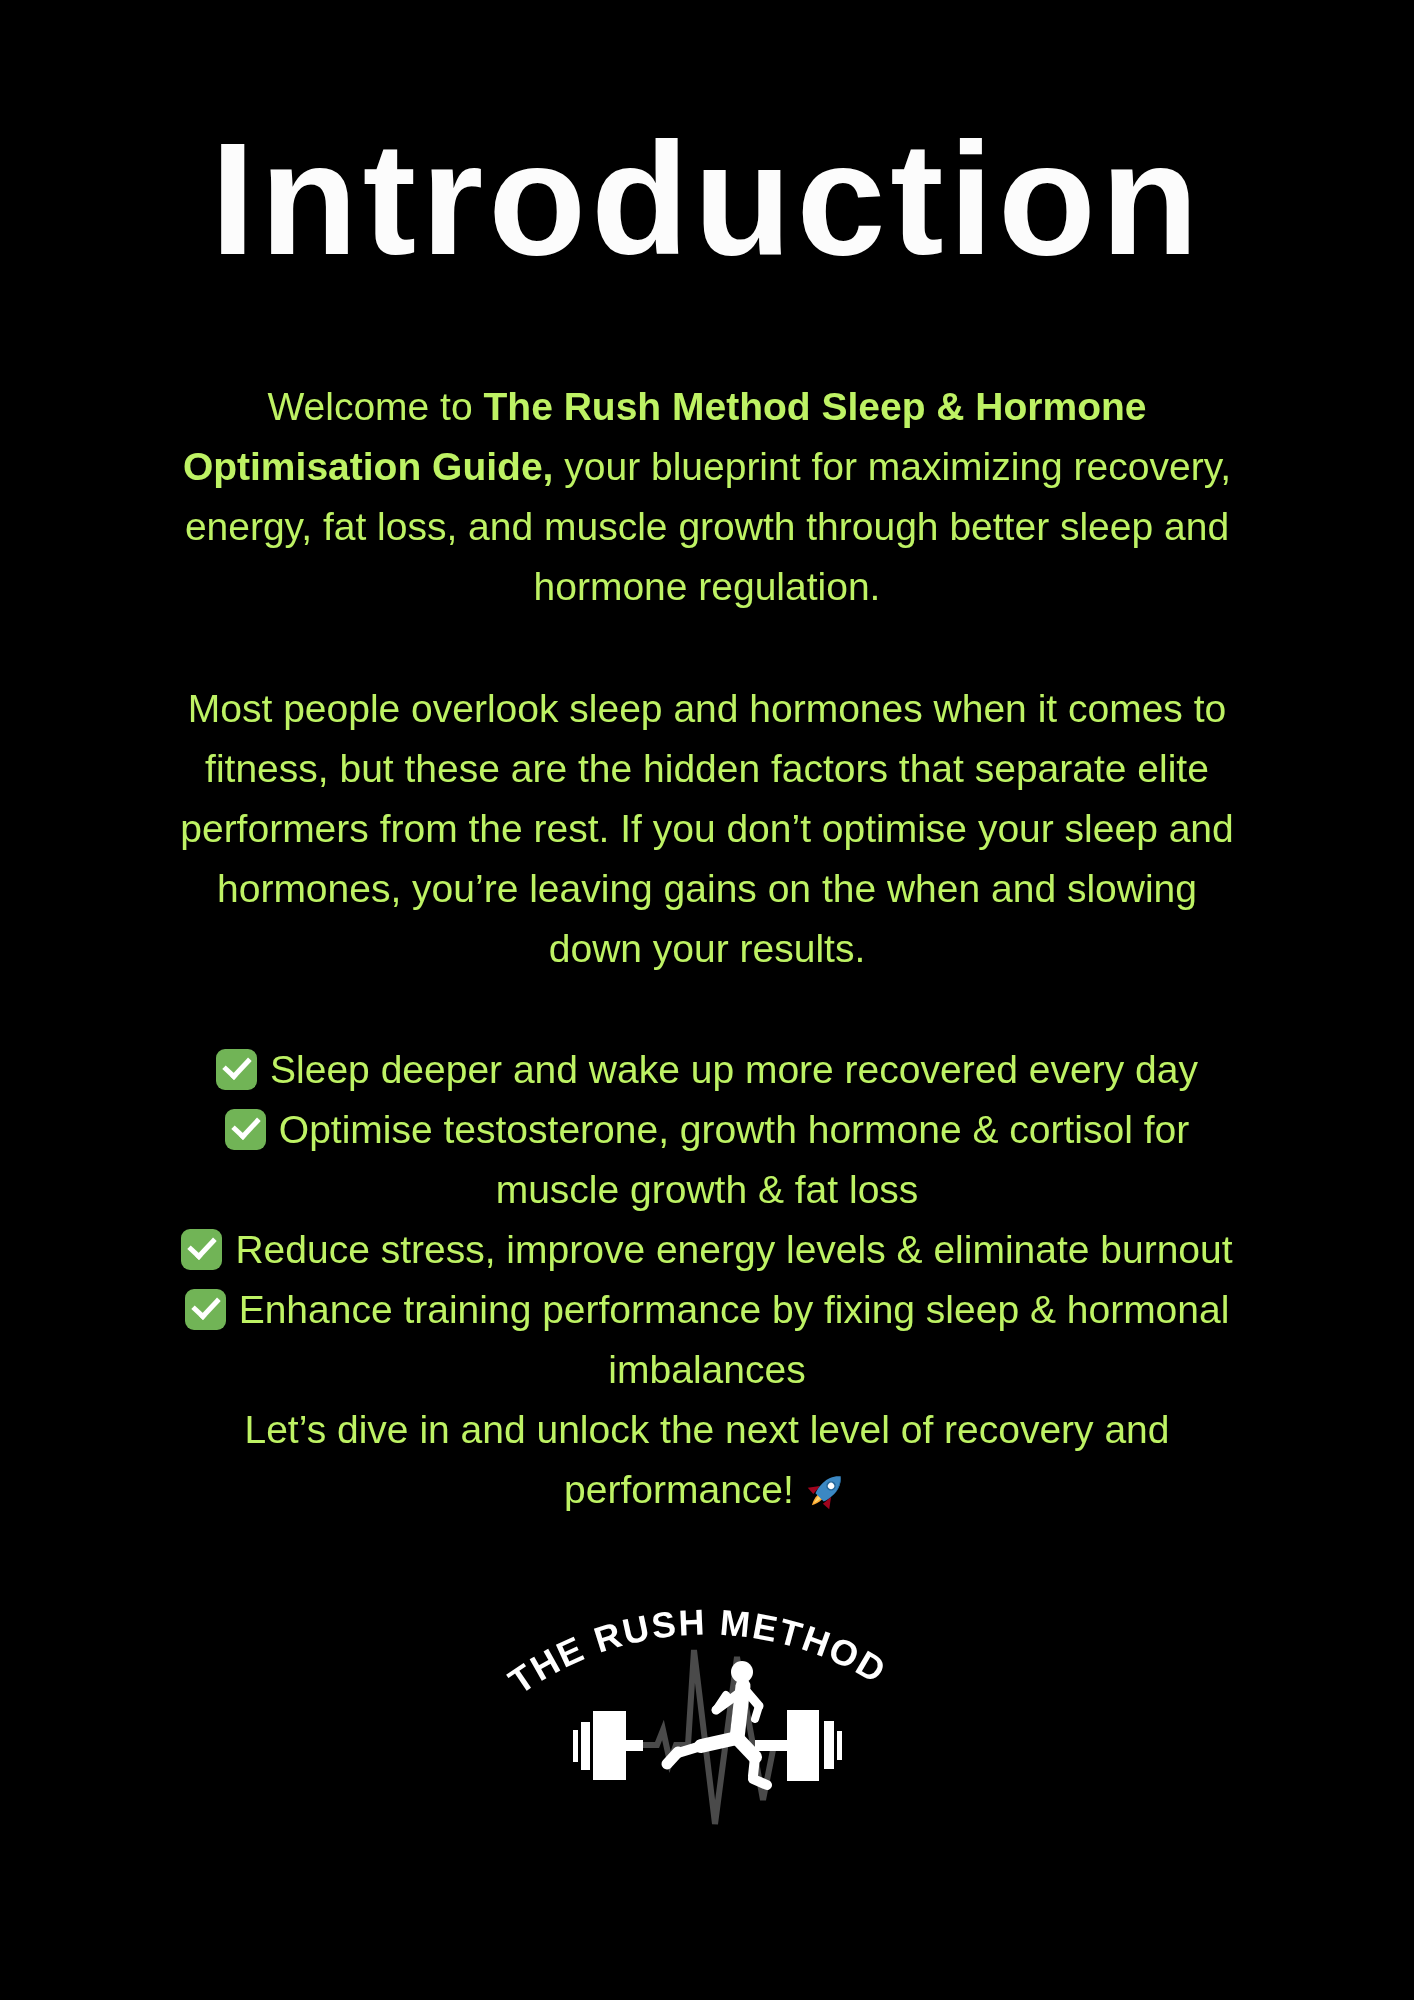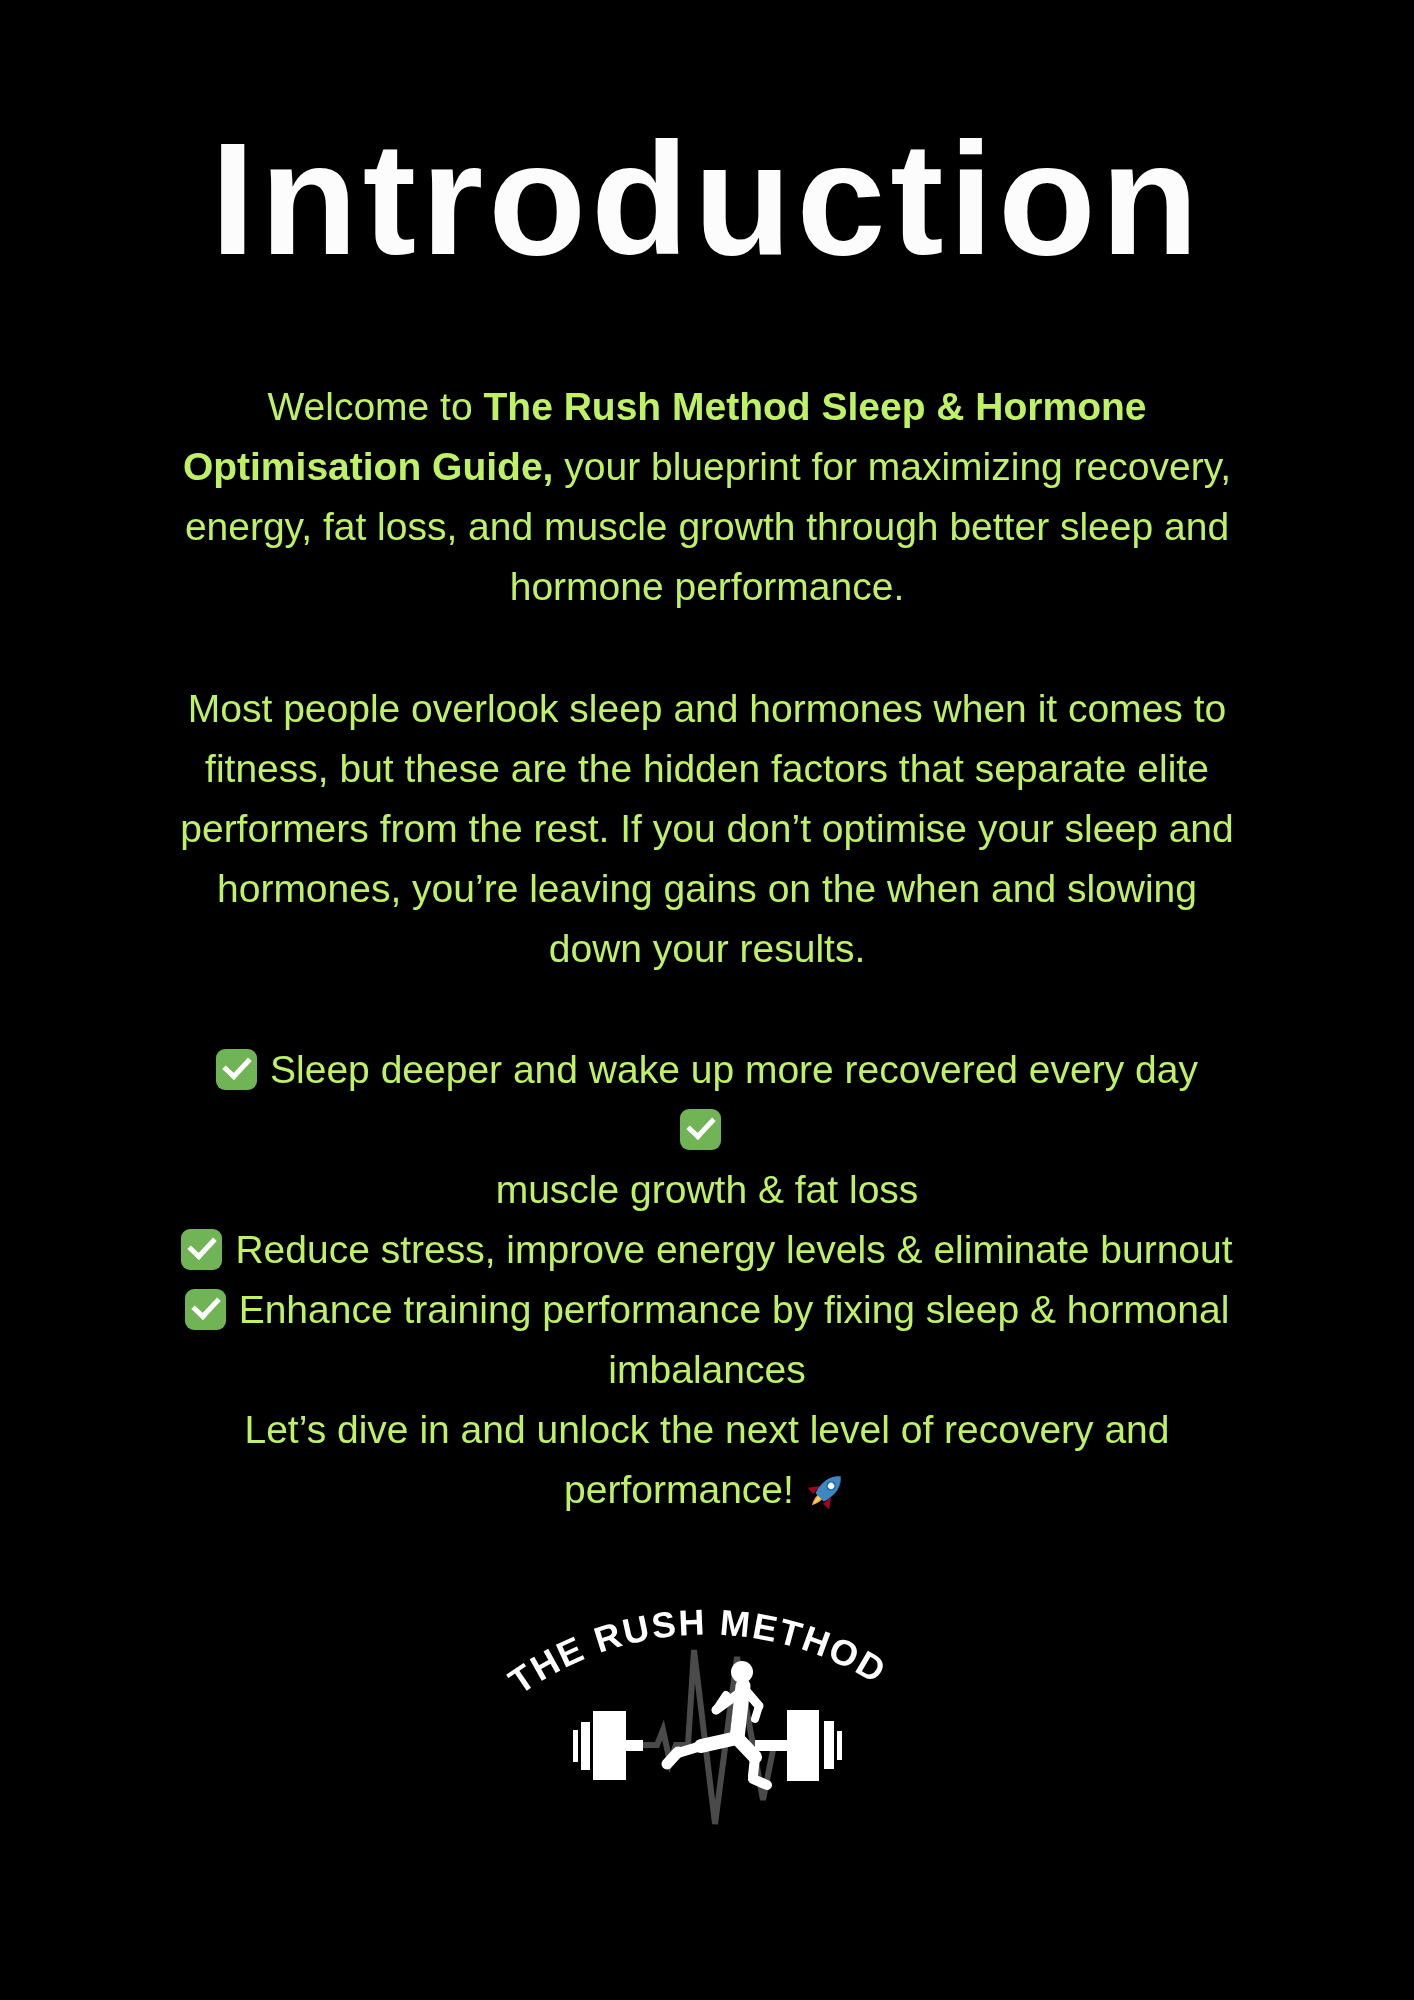--- a/index.html
+++ b/index.html
@@ -62,34 +62,34 @@
 <body>
 
 <div class="page">
 
   <h1 class="title">Introduction</h1>
 
   <div class="textblock" id="intro-para">
       <div class="line"><span>Welcome to </span><span class="b">The Rush Method Sleep &amp; Hormone</span></div>
       <div class="line"><span class="b">Optimisation Guide,</span><span> your blueprint for maximizing recovery,</span></div>
       <div class="line"><span>energy, fat loss, and muscle growth through better sleep and</span></div>
-      <div class="line"><span>hormone performance.</span></div>
+      <div class="line"><span>hormone regulation.</span></div>
     </div>
 
   <div class="textblock" id="overview-para">
       <div class="line">Most people overlook sleep and hormones when it comes to</div>
       <div class="line">fitness, but these are the hidden factors that separate elite</div>
       <div class="line">performers from the rest. If you don’t optimise your sleep and</div>
       <div class="line">hormones, you’re leaving gains on the when and slowing</div>
       <div class="line">down your results.</div>
     </div>
 
   <div class="textblock" id="benefits-list">
       <div class="line"><span class="check-icon"></span><span>Sleep deeper and wake up more recovered every day</span></div>
-      <div class="line"><span class="check-icon"></span></div>
+      <div class="line"><span class="check-icon"></span><span>Optimise testosterone, growth hormone &amp; cortisol for</span></div>
       <div class="line"><span>muscle growth &amp; fat loss</span></div>
       <div class="line"><span class="check-icon"></span><span>Reduce stress, improve energy levels &amp; eliminate burnout</span></div>
       <div class="line"><span class="check-icon"></span><span>Enhance training performance by fixing sleep &amp; hormonal</span></div>
       <div class="line"><span>imbalances</span></div>
     </div>
 
   <div class="textblock" id="closing-para">
     <div class="line">
       <span>Let’s dive in and unlock the next level of recovery and</span>
     </div>

